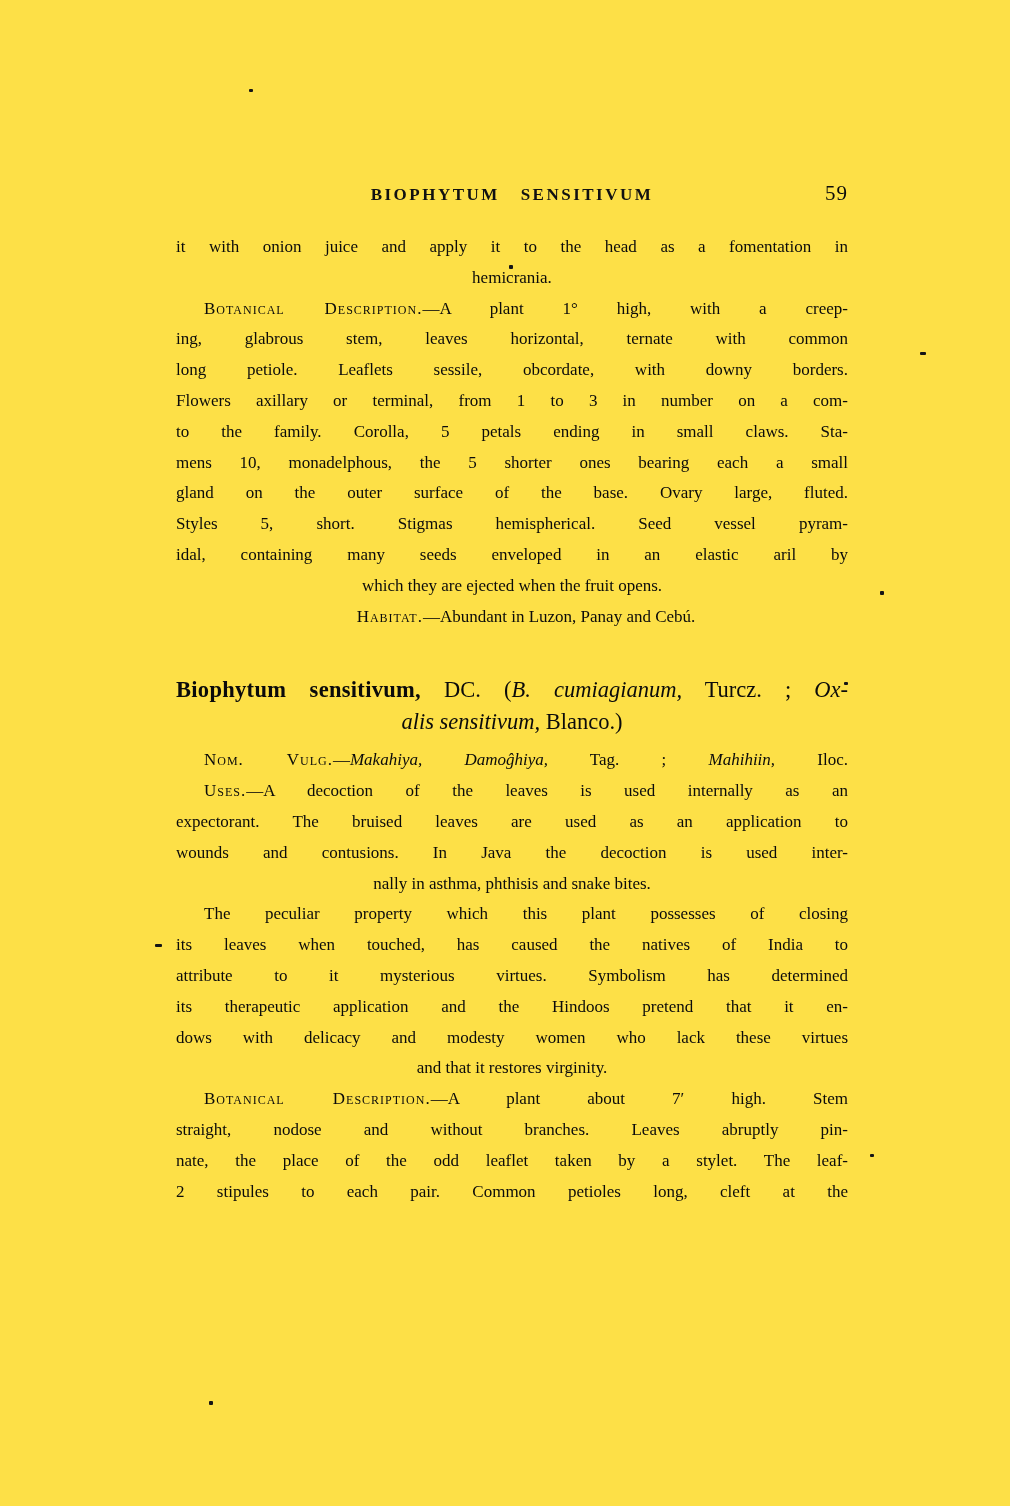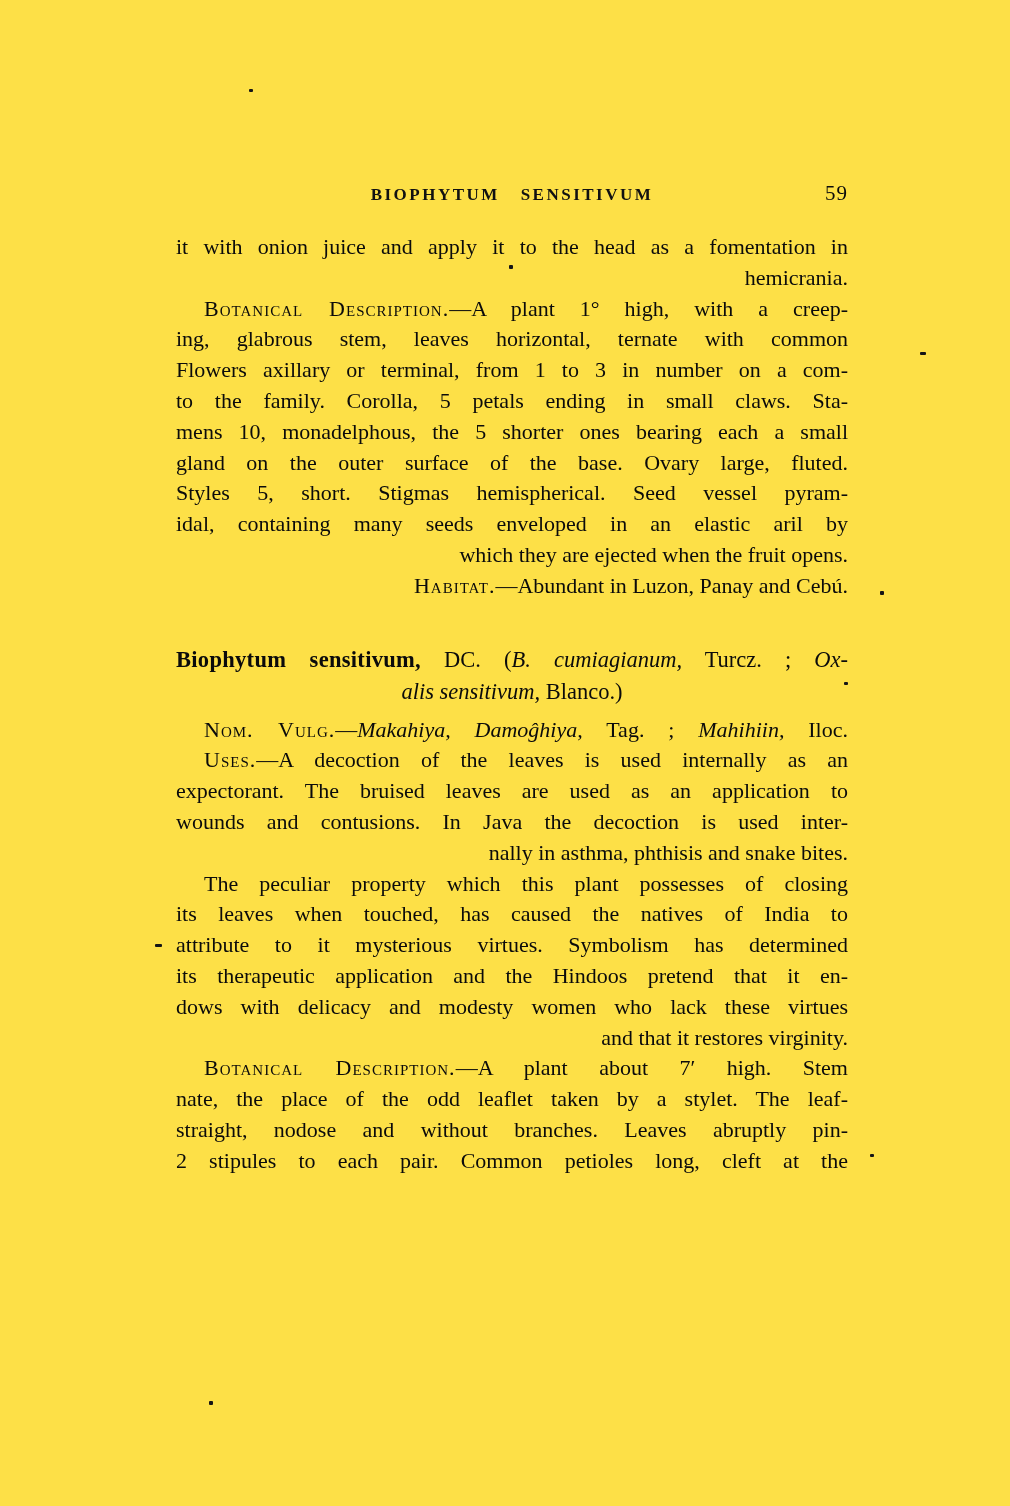--- a/index.html
+++ b/index.html
@@ -42,30 +42,30 @@
   .page-number {
     position: absolute;
     right: 0;
     top: -2px;
     font-size: 21px;
     letter-spacing: 1px;
     text-align: right;
   }
   .paragraph { margin: 0; }
   .line {
-    font-size: 22px;
+    font-size: 17px;
     line-height: 30.8px;
     white-space: normal;
   }
   .align-justify {
     text-align: justify;
     text-align-last: justify;
     text-justify: inter-word;
   }
-  .align-left   { text-align: right; }
+  .align-left   { text-align: center; }
   .align-center { text-align-last: center; }
   .indent { text-indent: 28px; }
   .seg-r  { font-style: normal; }
   .seg-i  { font-style: italic; }
   .seg-b  { font-weight: bold; letter-spacing: 0.3px; }
   .seg-sc {
     font-variant: small-caps;
     font-variant-caps: small-caps;
     letter-spacing: 1px;
   }
@@ -99,20 +99,21 @@
     </div>
 
     <div>
         <div class="paragraph para-intro-continuation">
           <div class="line align-justify"><span class="seg-r">it with onion juice and apply it to the head as a fomentation in</span></div>
           <div class="line align-left"><span class="seg-r">hemicrania.</span></div>
         </div>
         <div class="paragraph para-botanical-description-1">
           <div class="line align-justify indent"><span class="seg-sc">Botanical Description.</span><span class="seg-r">—A plant 1° high, with a creep-</span></div>
           <div class="line align-justify"><span class="seg-r">ing, glabrous stem, leaves horizontal, ternate with common</span></div>
+          <div class="line align-justify"><span class="seg-r">long petiole.  Leaflets sessile, obcordate, with downy borders.</span></div>
           <div class="line align-justify"><span class="seg-r">Flowers axillary or terminal, from 1 to 3 in number on a com-</span></div>
           <div class="line align-justify"><span class="seg-r">to the family.  Corolla, 5 petals ending in small claws.  Sta-</span></div>
           <div class="line align-justify"><span class="seg-r">mens 10, monadelphous, the 5 shorter ones bearing each a small</span></div>
           <div class="line align-justify"><span class="seg-r">gland on the outer surface of the base.  Ovary large, fluted.</span></div>
           <div class="line align-justify"><span class="seg-r">Styles 5, short.  Stigmas hemispherical.  Seed vessel pyram-</span></div>
           <div class="line align-justify"><span class="seg-r">idal, containing many seeds enveloped in an elastic aril by</span></div>
           <div class="line align-left"><span class="seg-r">which they are ejected when the fruit opens.</span></div>
         </div>
         <div class="paragraph para-habitat">
           <div class="line align-left indent"><span class="seg-sc">Habitat.</span><span class="seg-r">—Abundant in Luzon, Panay and Cebú.</span></div>
@@ -133,20 +134,20 @@
         <div class="paragraph para-peculiar-property">
           <div class="line align-justify indent"><span class="seg-r">The peculiar property which this plant possesses of closing</span></div>
           <div class="line align-justify"><span class="seg-r">its leaves when touched, has caused the natives of India to</span></div>
           <div class="line align-justify"><span class="seg-r">attribute to it mysterious virtues.  Symbolism has determined</span></div>
           <div class="line align-justify"><span class="seg-r">its therapeutic application and the Hindoos pretend that it en-</span></div>
           <div class="line align-justify"><span class="seg-r">dows with delicacy and modesty women who lack these virtues</span></div>
           <div class="line align-left"><span class="seg-r">and that it restores virginity.</span></div>
         </div>
         <div class="paragraph para-botanical-description-2">
           <div class="line align-justify indent"><span class="seg-sc">Botanical Description.</span><span class="seg-r">—A plant about 7′ high.  Stem</span></div>
+          <div class="line align-justify"><span class="seg-r">straight, nodose and without branches.  Leaves abruptly pin-</span></div>
           <div class="line align-justify"><span class="seg-r">nate, the place of the odd leaflet taken by a stylet.  The leaf-</span></div>
-          <div class="line align-justify"><span class="seg-r">straight, nodose and without branches.  Leaves abruptly pin-</span></div>
           <div class="line align-justify"><span class="seg-r">2 stipules to each pair.  Common petioles long, cleft at the</span></div>
         </div>
       </div>
 
   </div>
 </div>
 
 </body></html>

